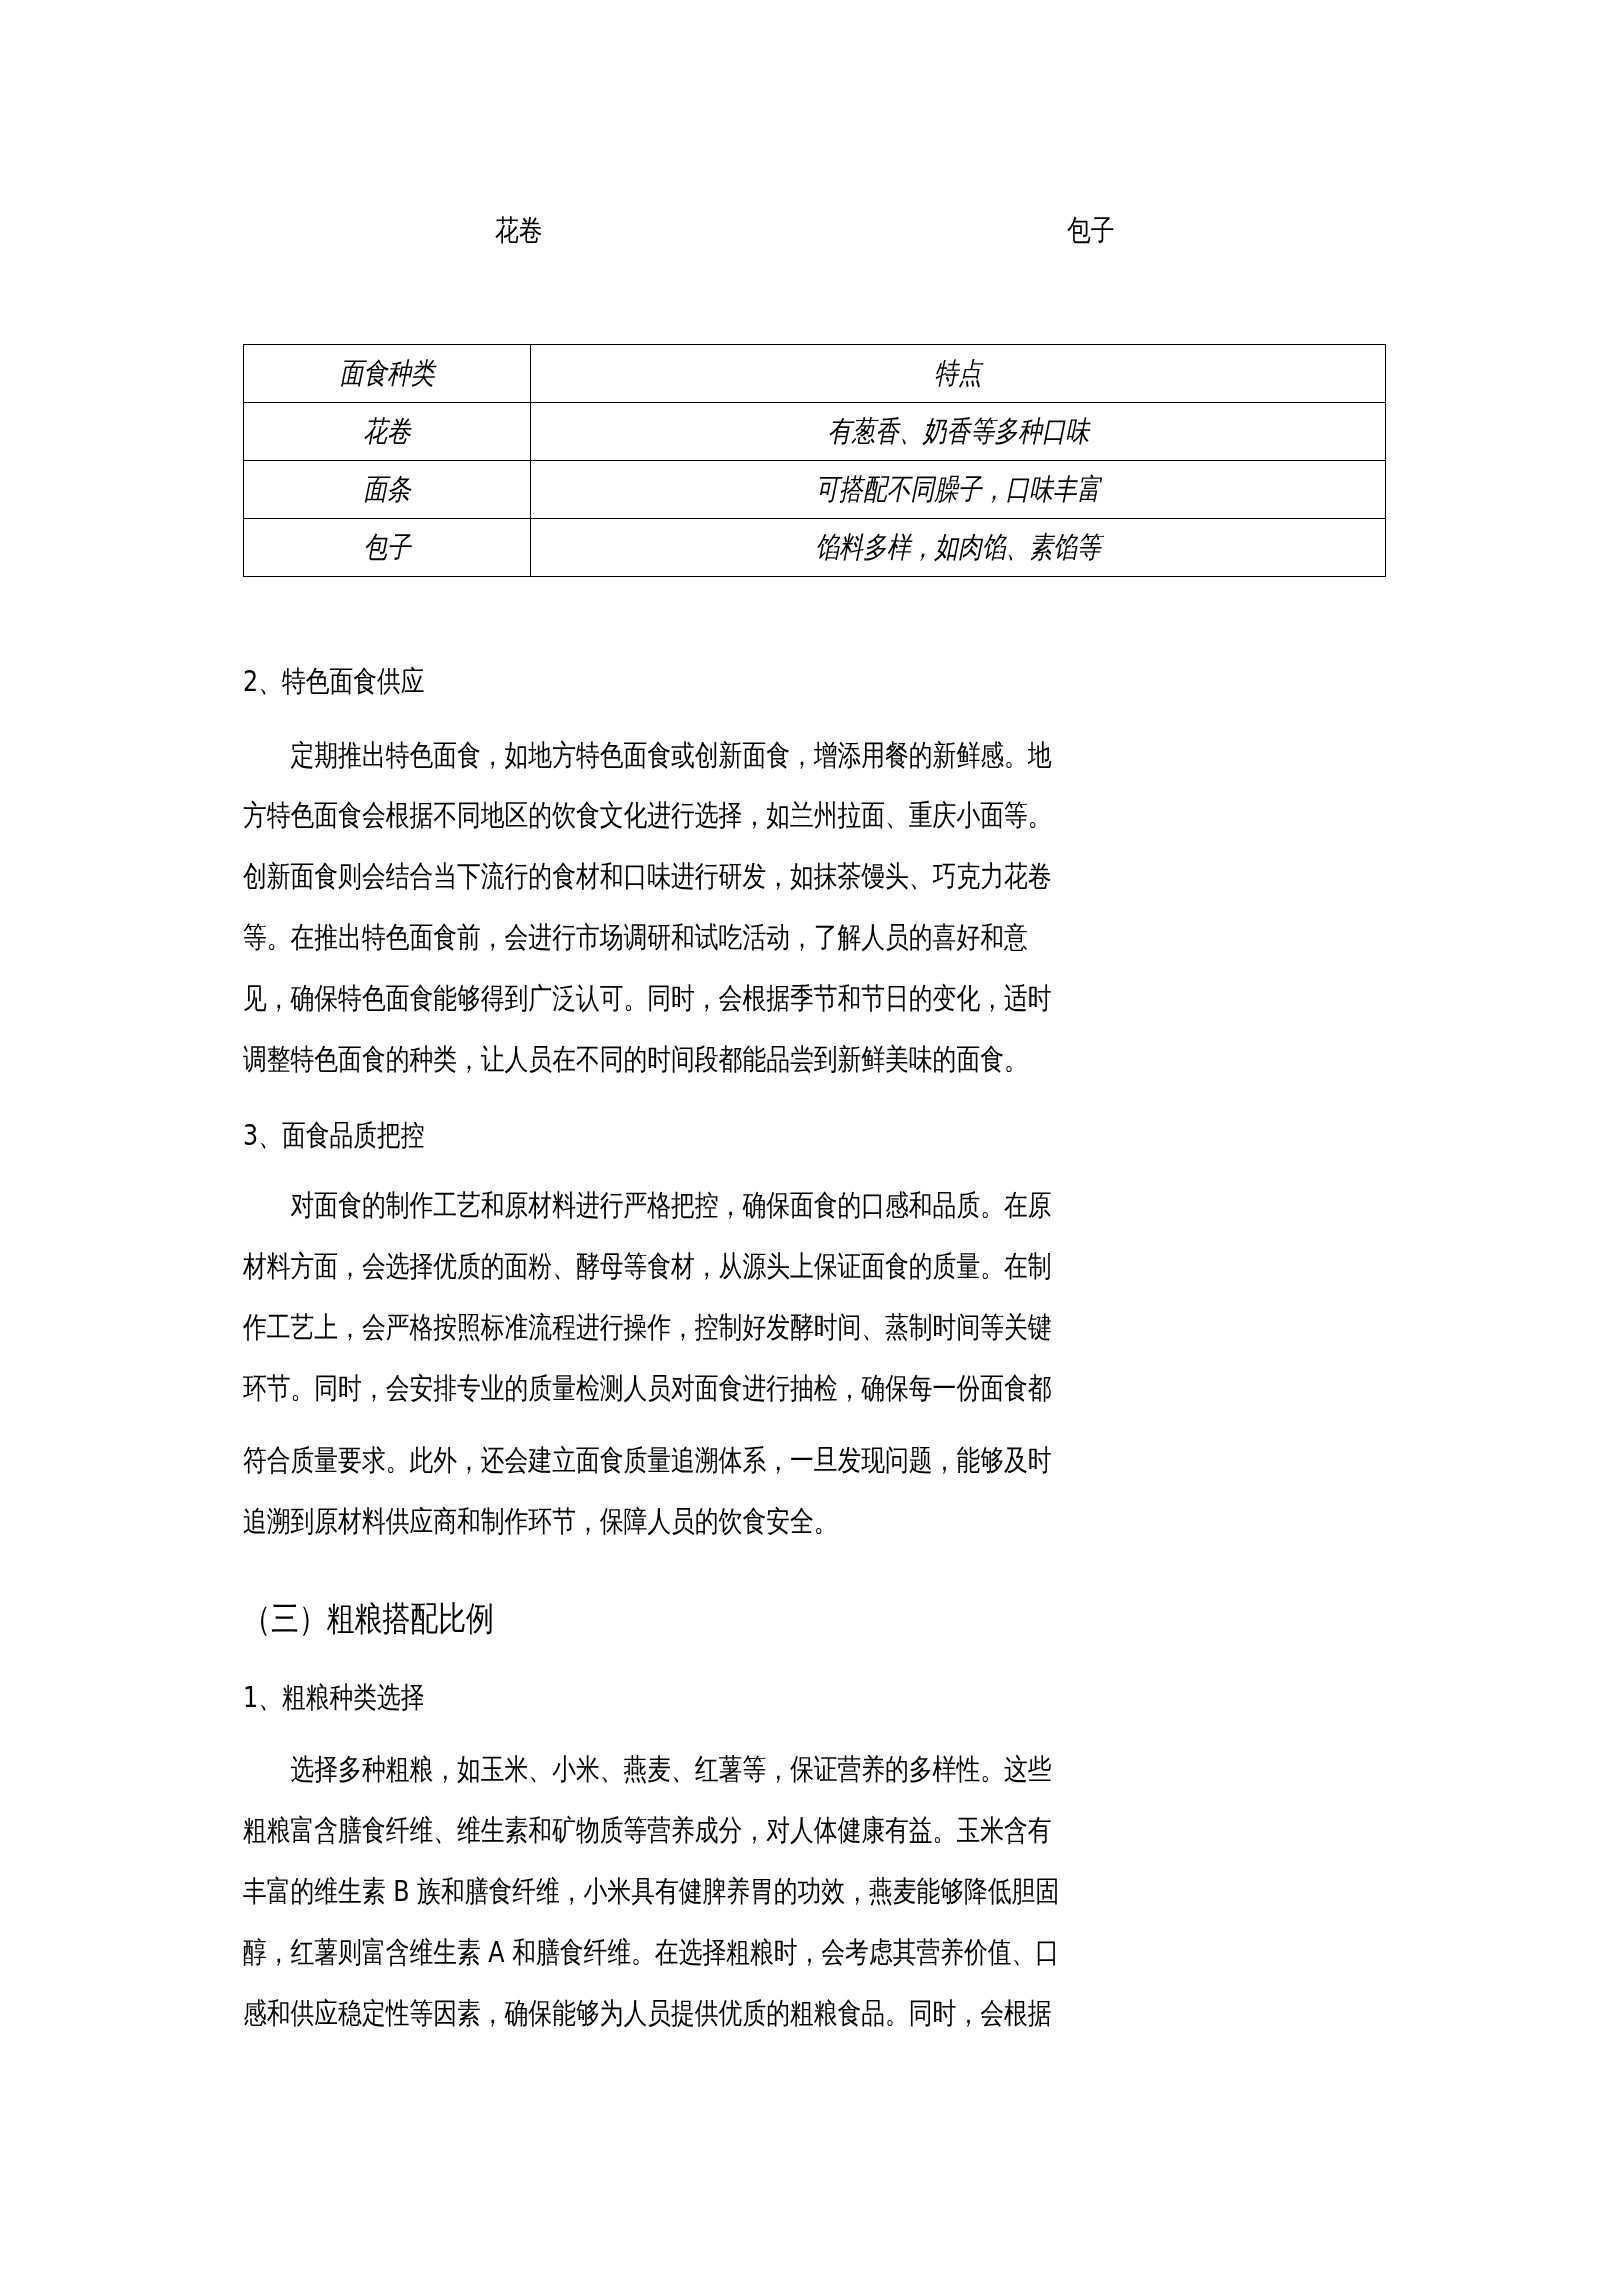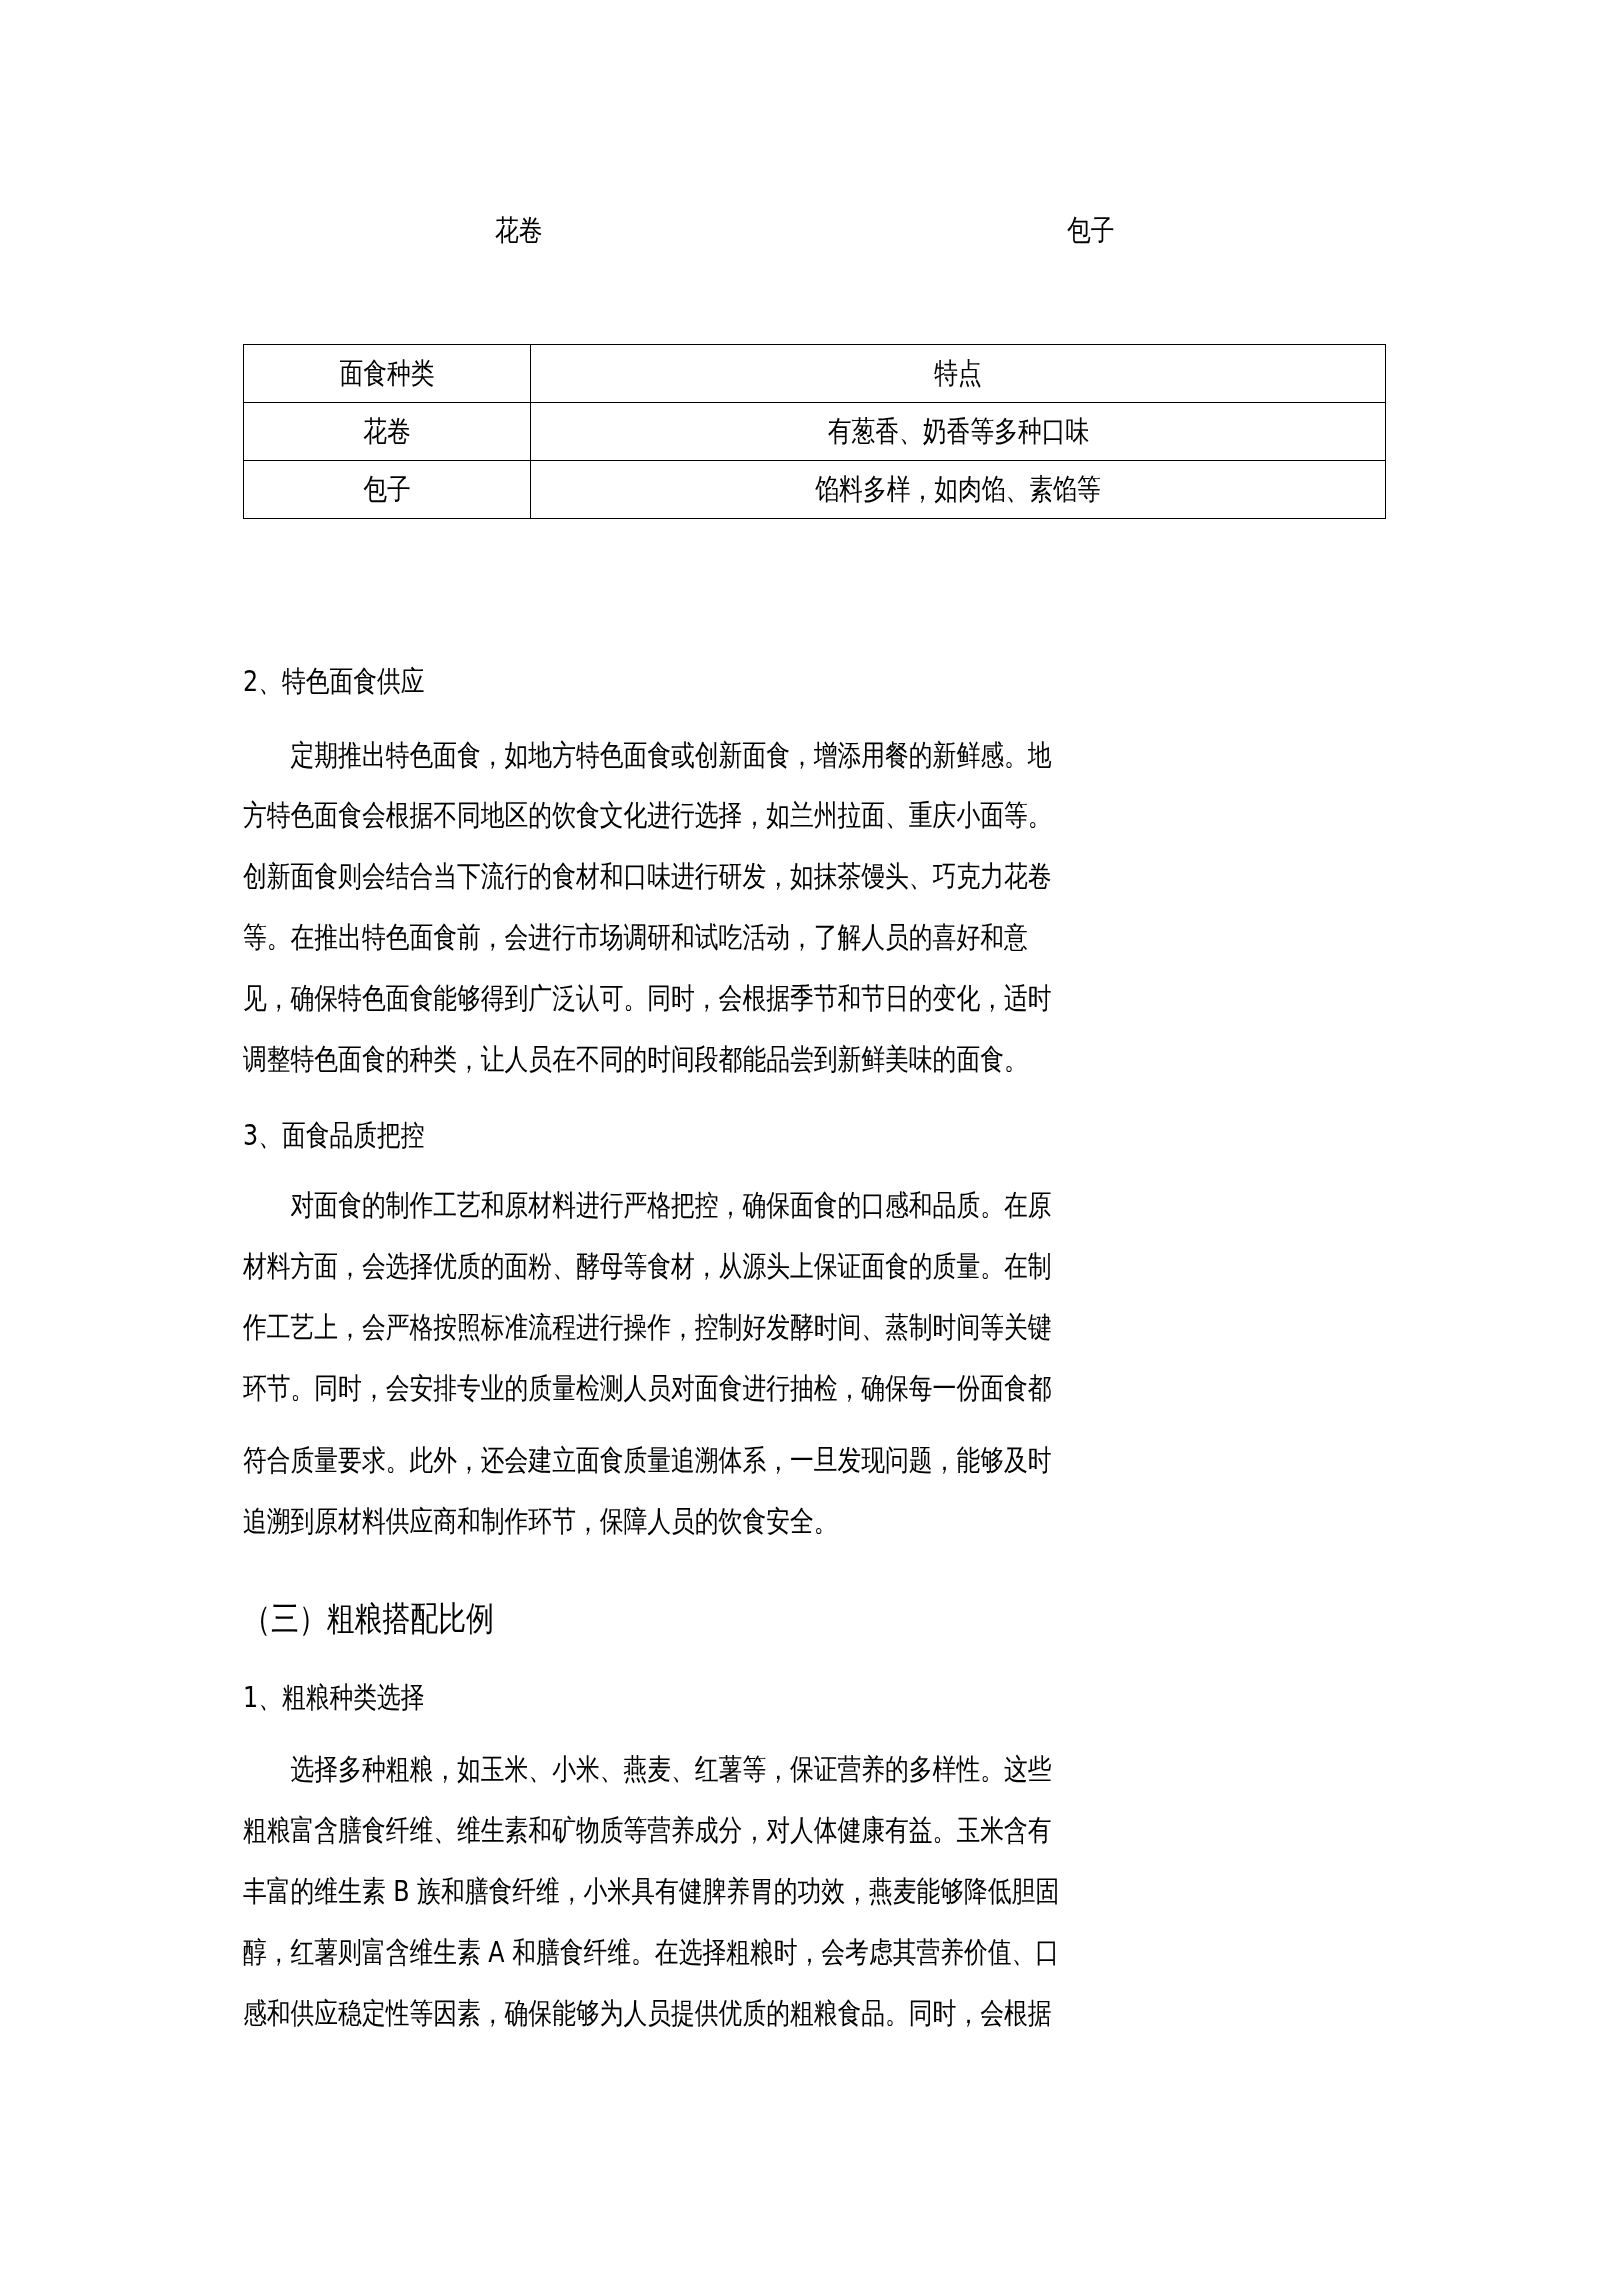--- a/index.html
+++ b/index.html
@@ -10,21 +10,21 @@
     .caption {
       position: absolute; top: 211px; font-size: 29px; line-height: 39px;
       transform: scaleX(0.82); transform-origin: left top;
     }
     table.food {
       position: absolute; left: 243px; top: 344px; width: 1143px;
       border-collapse: collapse; table-layout: fixed;
     }
     table.food td {
       border: 1.3px solid #000000; height: 57px; text-align: center;
-      vertical-align: middle; font-size: 29px; padding: 0;
+      vertical-align: middle; font-size: 29px; padding: 0; font-style: italic;
     }
     table.food td span { display: inline-block; transform: scaleX(0.82); }
     .col1 { width: 286px; }
     .line {
       position: absolute; left: 243px; font-size: 29px; line-height: 39px;
       white-space: nowrap; transform: scaleX(0.82); transform-origin: left top;
     }
     .h2 { font-size: 34px; line-height: 43px; }
   </style>
 </head>
@@ -35,20 +35,24 @@
 
 <table class="food">
   <tbody>
       <tr>
     <td class="col1"><span>面食种类</span></td>
     <td><span>特点</span></td>
   </tr>
   <tr>
     <td><span>花卷</span></td>
     <td><span>有葱香、奶香等多种口味</span></td>
+  </tr>
+  <tr>
+    <td><span>面条</span></td>
+    <td><span>可搭配不同臊子，口味丰富</span></td>
   </tr>
   <tr>
     <td><span>包子</span></td>
     <td><span>馅料多样，如肉馅、素馅等</span></td>
   </tr>
 </tbody>
   </table>
 
 <div class="line" style="top:662px;">2、特色面食供应</div>
 <div class="line" style="top:736px;">　　定期推出特色面食，如地方特色面食或创新面食，增添用餐的新鲜感。地</div>

